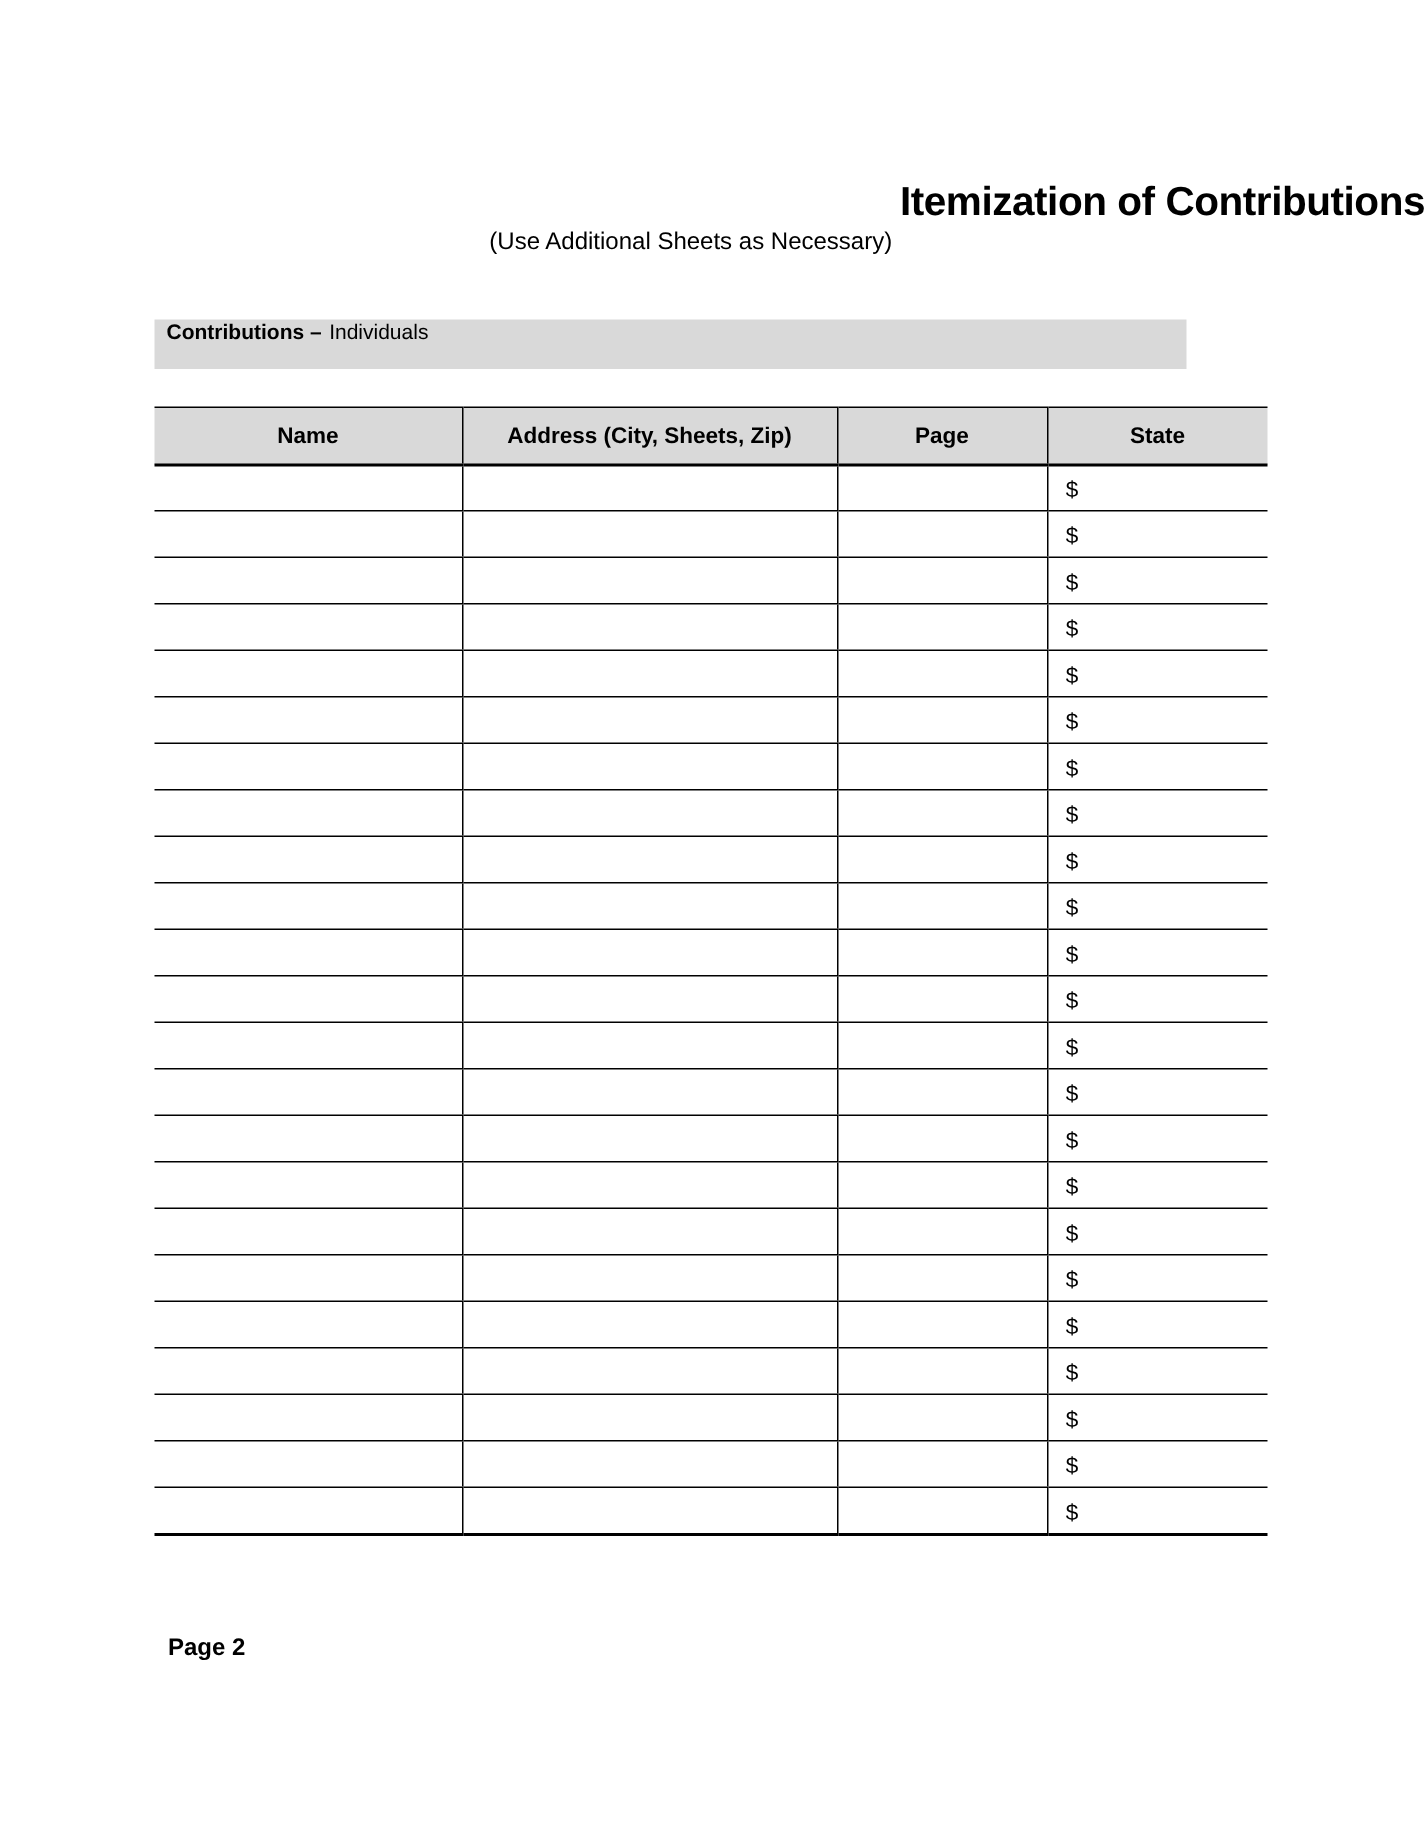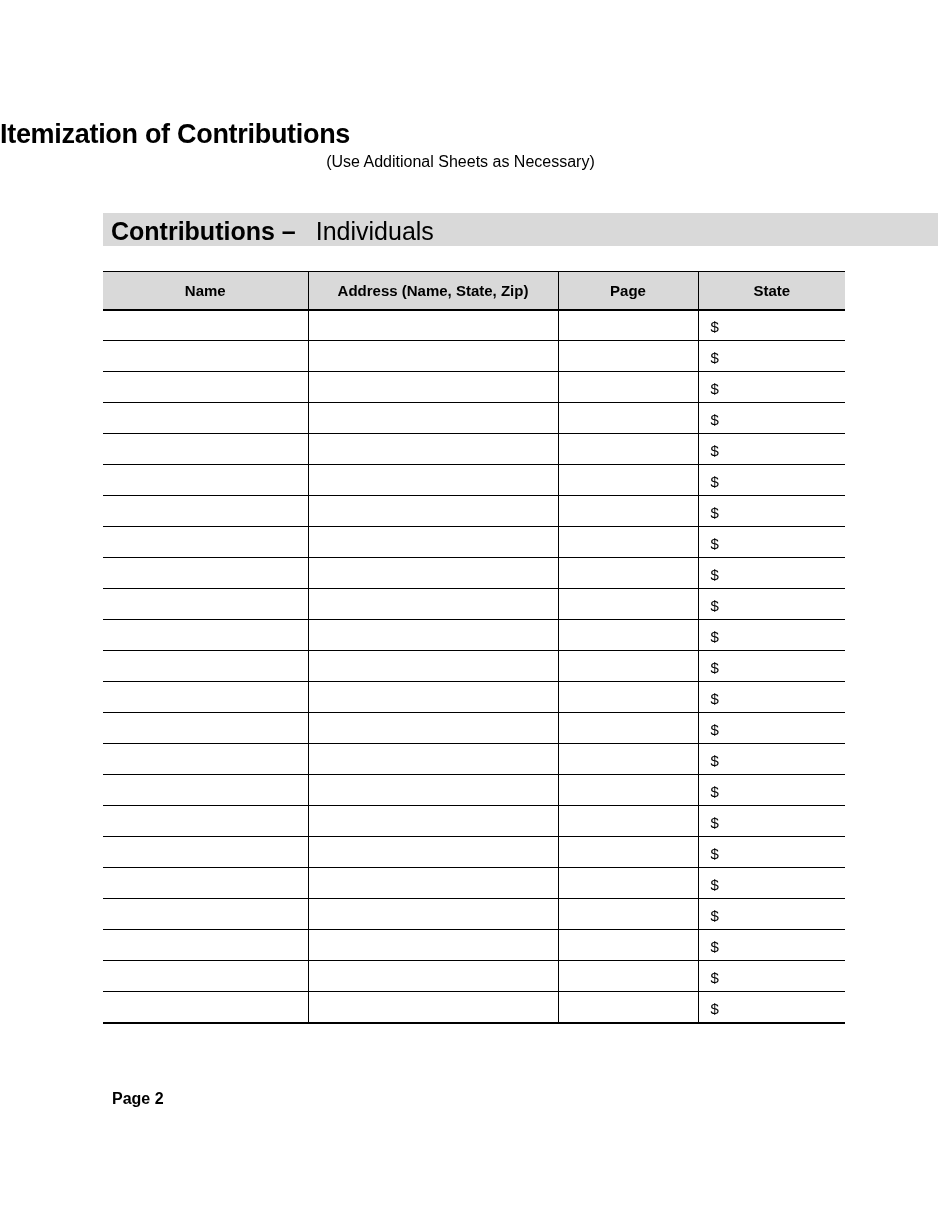--- a/index.html
+++ b/index.html
@@ -6,43 +6,43 @@
   html, body { width: 950px; height: 1230px; }
   body {
     position: relative;
     background: var(--page-bg, #ffffff);
     font-family: "Liberation Sans", "DejaVu Sans", sans-serif;
     color: #000;
   }
   .doc-title {
     position: absolute;
     top: 119px; left: 0; width: 950px;
-    text-align: left;
+    text-align: right;
     font-size: 27px;
     font-weight: bold;
     letter-spacing: -0.3px;
   }
   .doc-subtitle {
     position: absolute;
     top: 153px; left: 0; width: 921px;
     text-align: center;
     font-size: 16px;
   }
   .section-bar {
     position: absolute;
     top: 213px; left: 103px;
-    width: 835px; height: 33px;
+    width: 688px; height: 33px;
     background: var(--section-bg, #d9d9d9);
     display: flex;
-    align-items: flex-end;
+    align-items: flex-start;
     padding-left: 8px;
-    font-size: 25px;
+    font-size: 14px;
   }
   .section-bar .bold-part { font-weight: bold; }
-  .section-bar .regular-part { font-weight: normal; margin-left: 20px; }
+  .section-bar .regular-part { font-weight: normal; margin-left: 5px; }
   .contrib-table {
     position: absolute;
     top: 271px; left: 103px;
     width: 742px;
     border-collapse: collapse;
     table-layout: fixed;
   }
   .col-name    { width: 205px; }
   .col-address { width: 250px; }
   .col-date    { width: 140px; }
@@ -96,21 +96,21 @@
 <table class="contrib-table">
   <colgroup>
     <col class="col-name">
     <col class="col-address">
     <col class="col-date">
     <col class="col-amount">
   </colgroup>
   <thead>
     <tr>
         <th>Name</th>
-        <th>Address (Name, State, Zip)</th>
+        <th>Address (City, Sheets, Zip)</th>
         <th>Page</th>
         <th>State</th>
       </tr>
   </thead>
   <tbody>
       <tr>
         <td></td>
         <td></td>
         <td></td>
         <td class="amount-cell">$</td>

